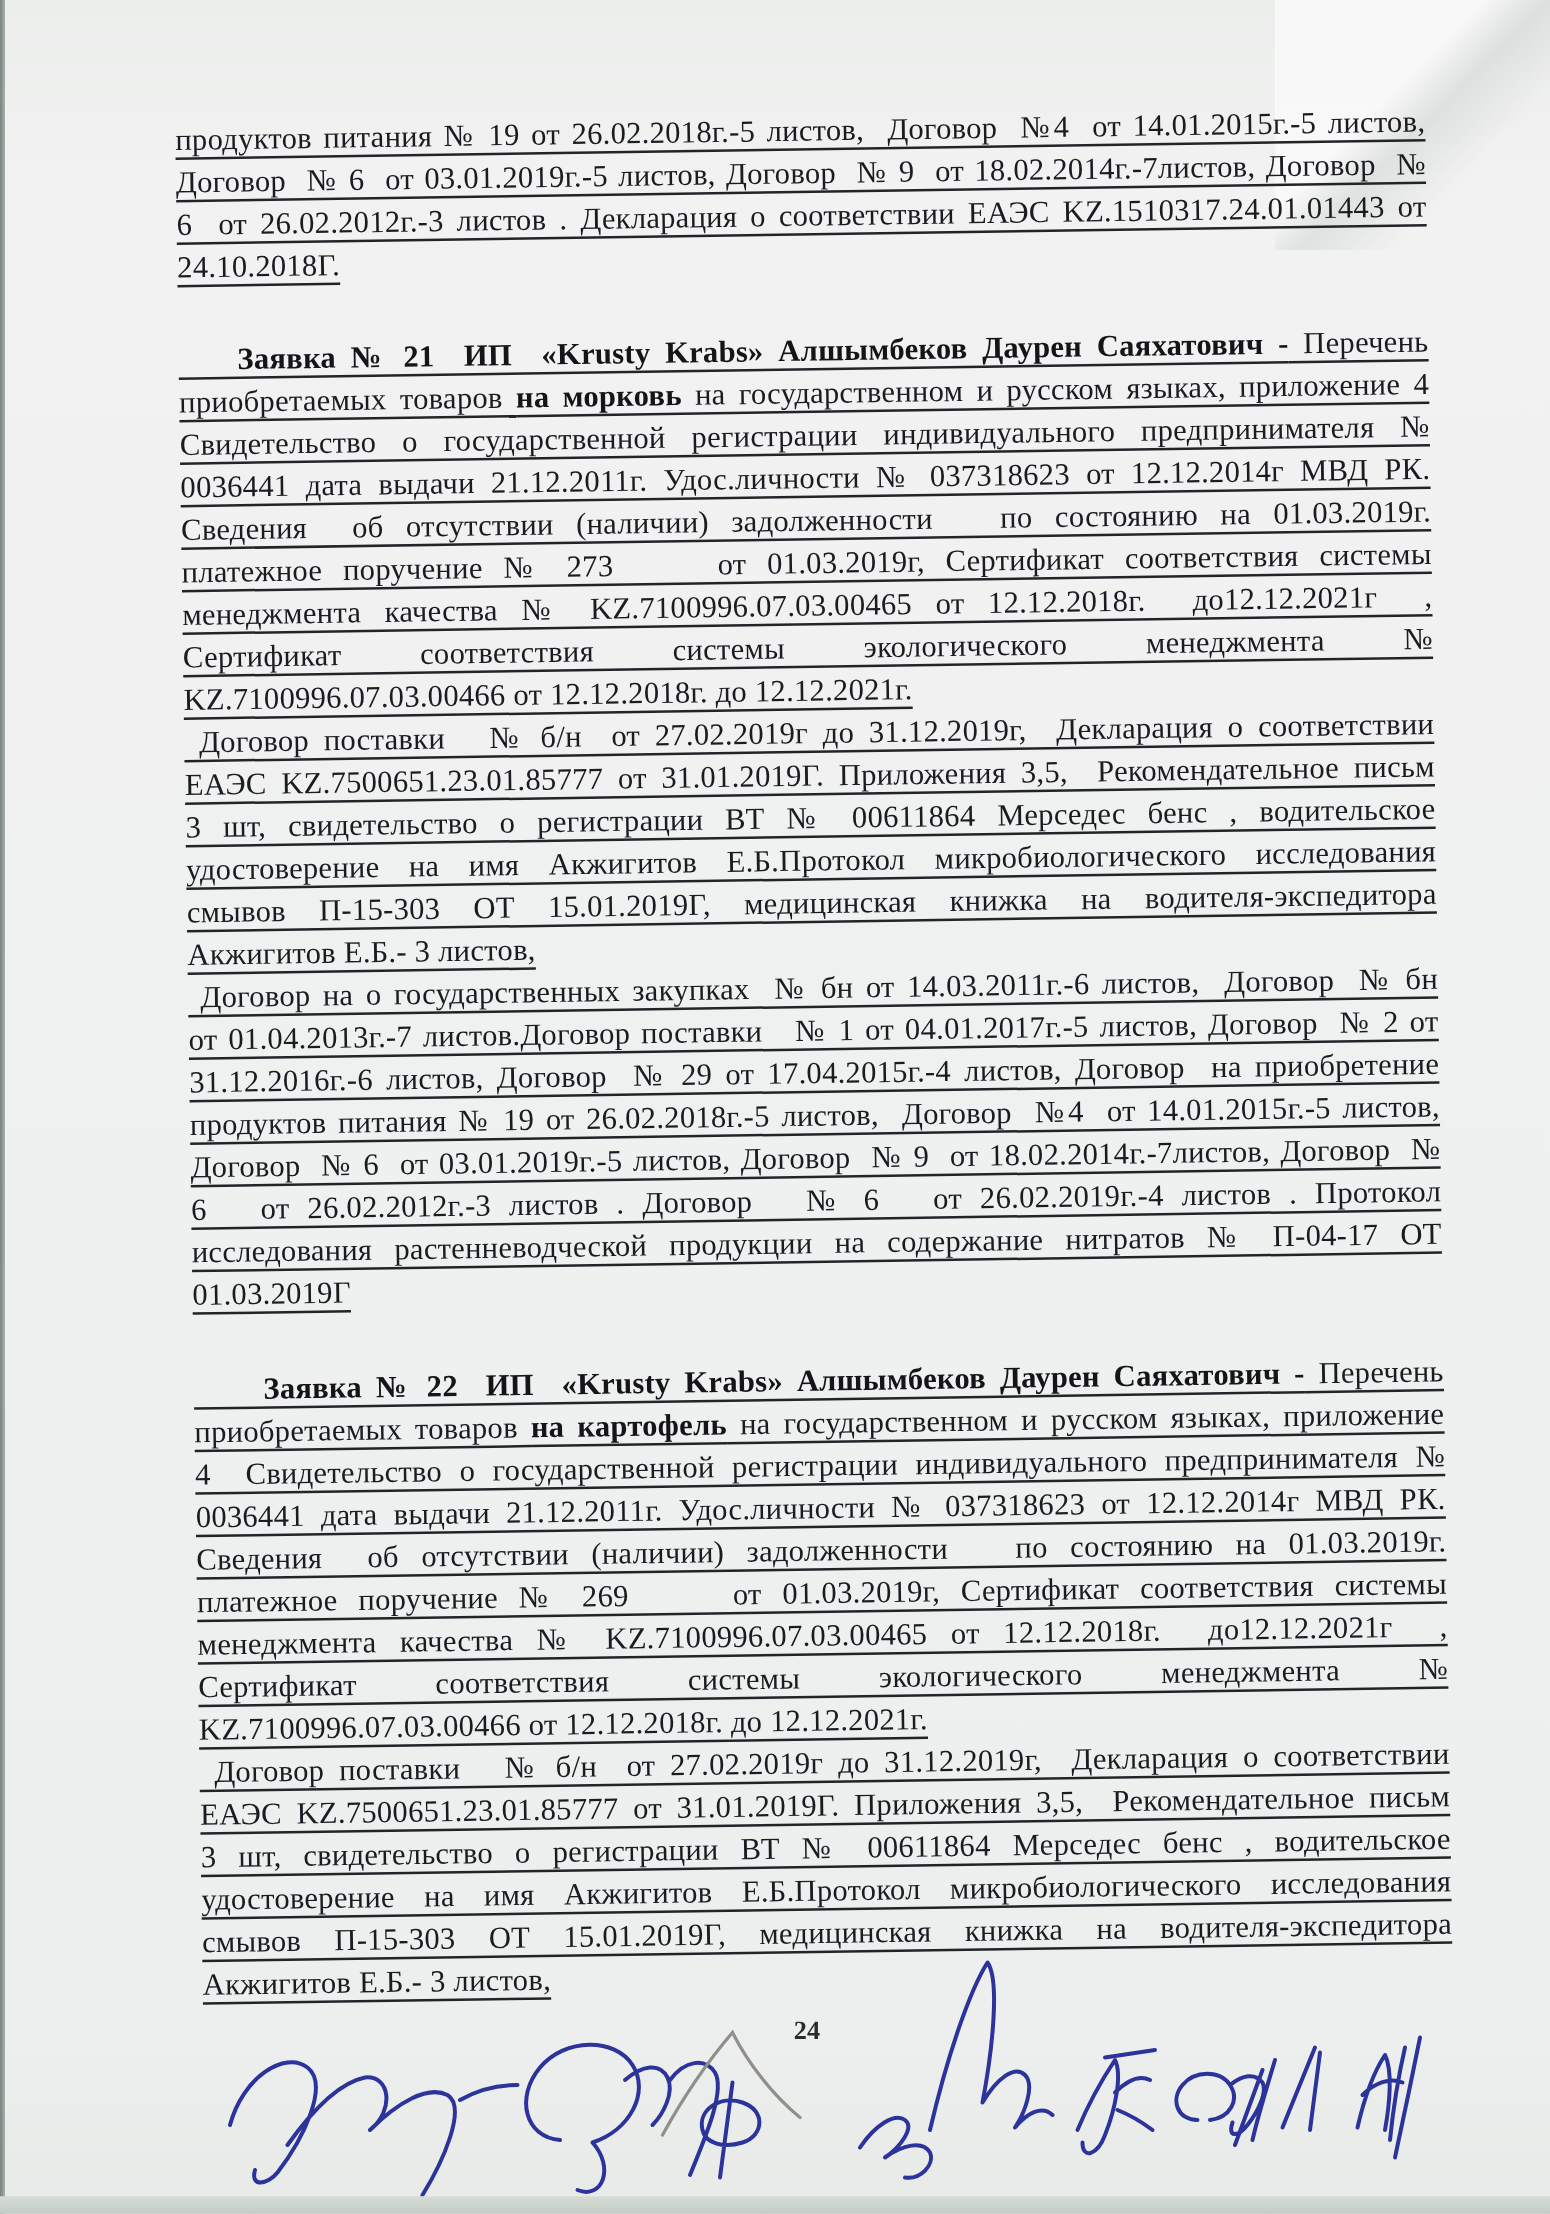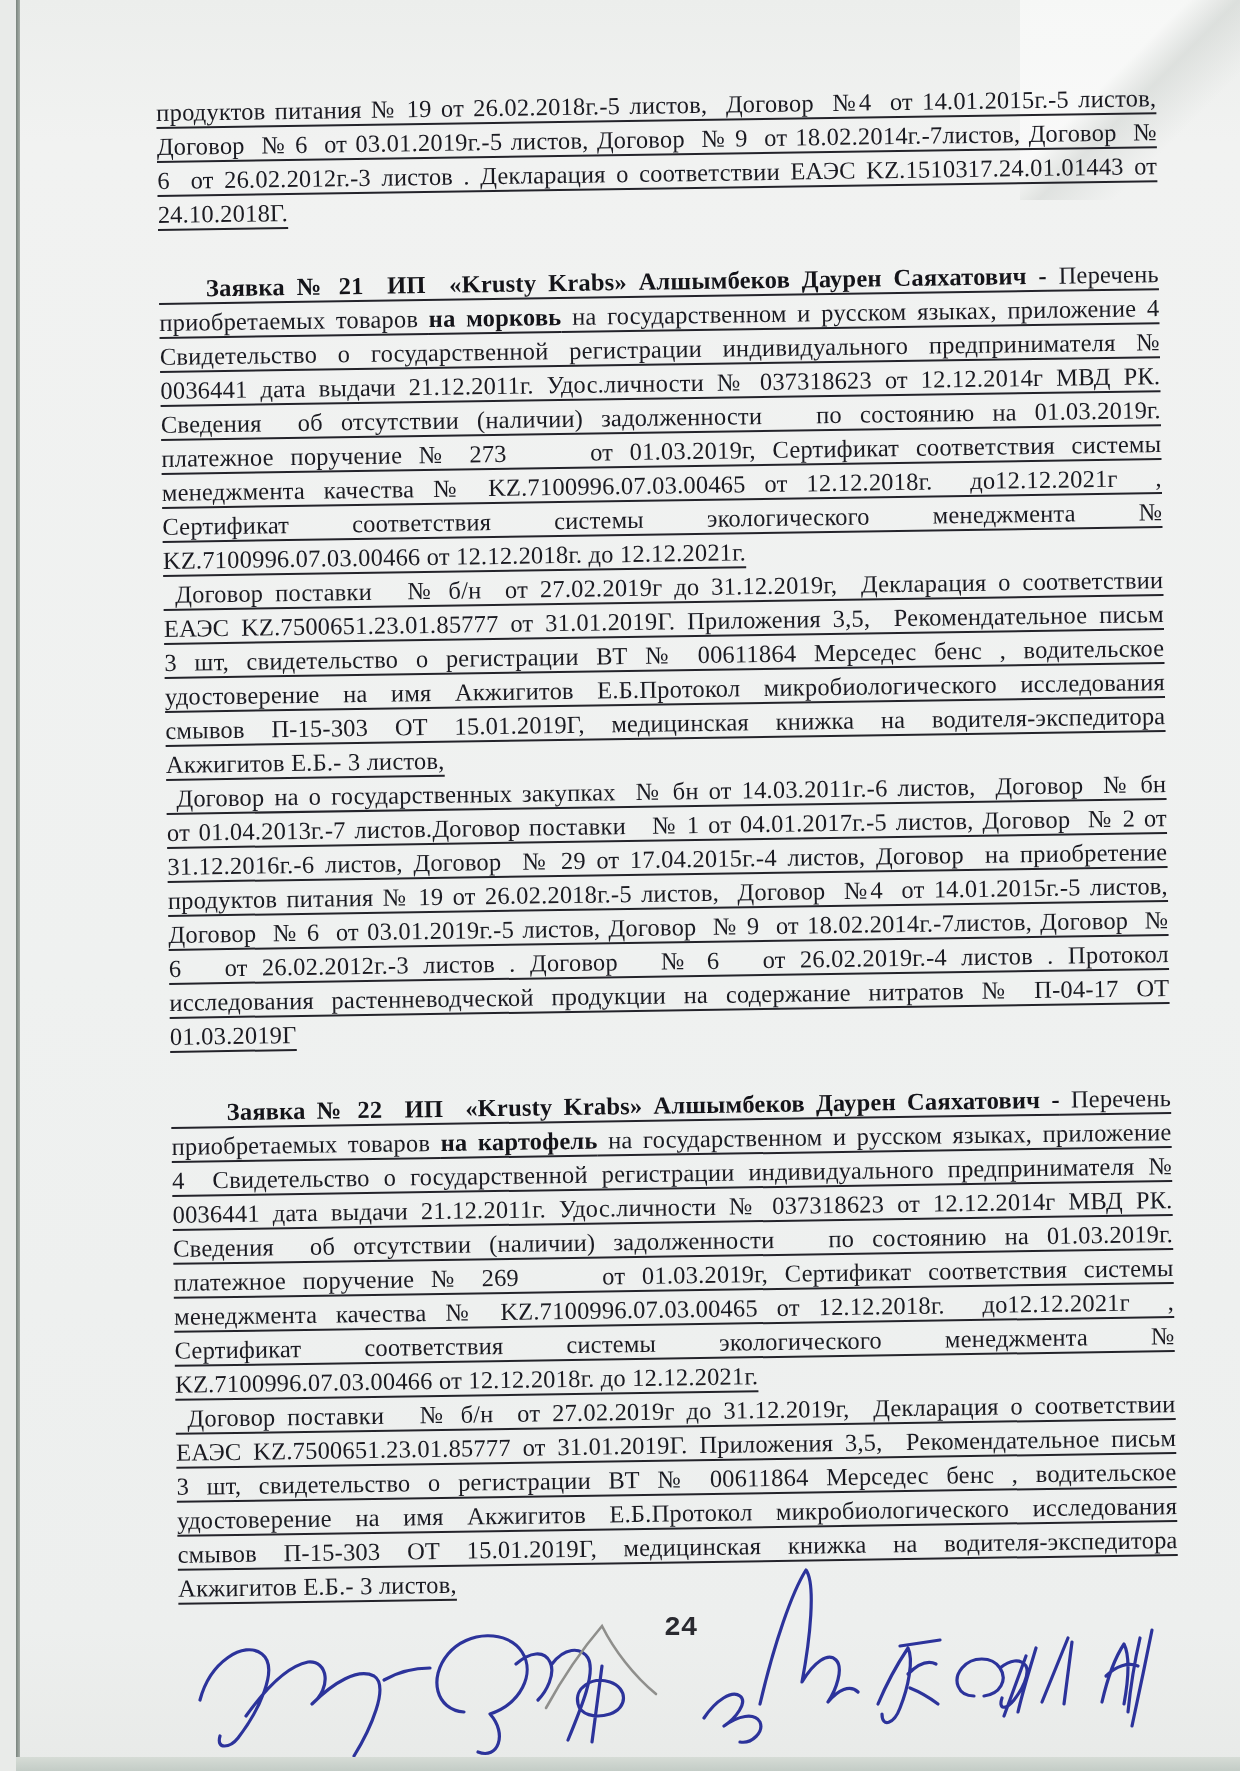--- a/index.html
+++ b/index.html
@@ -4,21 +4,20 @@
 <style>
   html,body{margin:0;padding:0;}
   body{
     width:1240px;height:1771px;position:relative;overflow:hidden;
     background:#e9ebe9;
     font-family:"Liberation Serif","DejaVu Serif",serif;
   }
   #page{
     position:absolute;inset:0;
     background:linear-gradient(180deg,#eceeec 0%,#f1f2f1 8%,#eff1f0 55%,#edefee 92%,#e8eae8 100%);
-    margin-left:16px;
   }
   
   #left-edge{
     position:absolute;left:0;top:0;width:4px;height:1771px;
     background:linear-gradient(90deg,#79837d,#a8b0aa);
   }
   #bottom-strip{
     position:absolute;left:0;bottom:0;width:1240px;height:14px;
     background:linear-gradient(180deg,#d6dcd6,#c3ccc6);
   }
@@ -43,23 +42,23 @@
     text-align-last:justify;
     text-decoration:underline;
     text-decoration-thickness:2px;
     text-underline-offset:6px;
     text-decoration-color:#23232a;
     white-space:normal;
   }
   .line.last{text-align-last:left;}
   .seg.bold{font-weight:bold;color:#141419;}
   #page-number{
-    position:absolute;left:648px;top:1612px;
-    font-family:Liberation Mono, monospace;
-    font-weight:bold;font-size:28px;color:#2a2a30;
+    position:absolute;left:635px;top:1612px;
+    font-family:Liberation Serif, serif;
+    font-weight:bold;font-size:21px;color:#2a2a30;
   }
   #signatures{position:absolute;left:0;top:0;width:1240px;height:1771px;pointer-events:none;}
 </style>
 </head>
 <body>
 
 <div id="page">
   <div id="corner-shade"></div>
 
   <div id="content">

